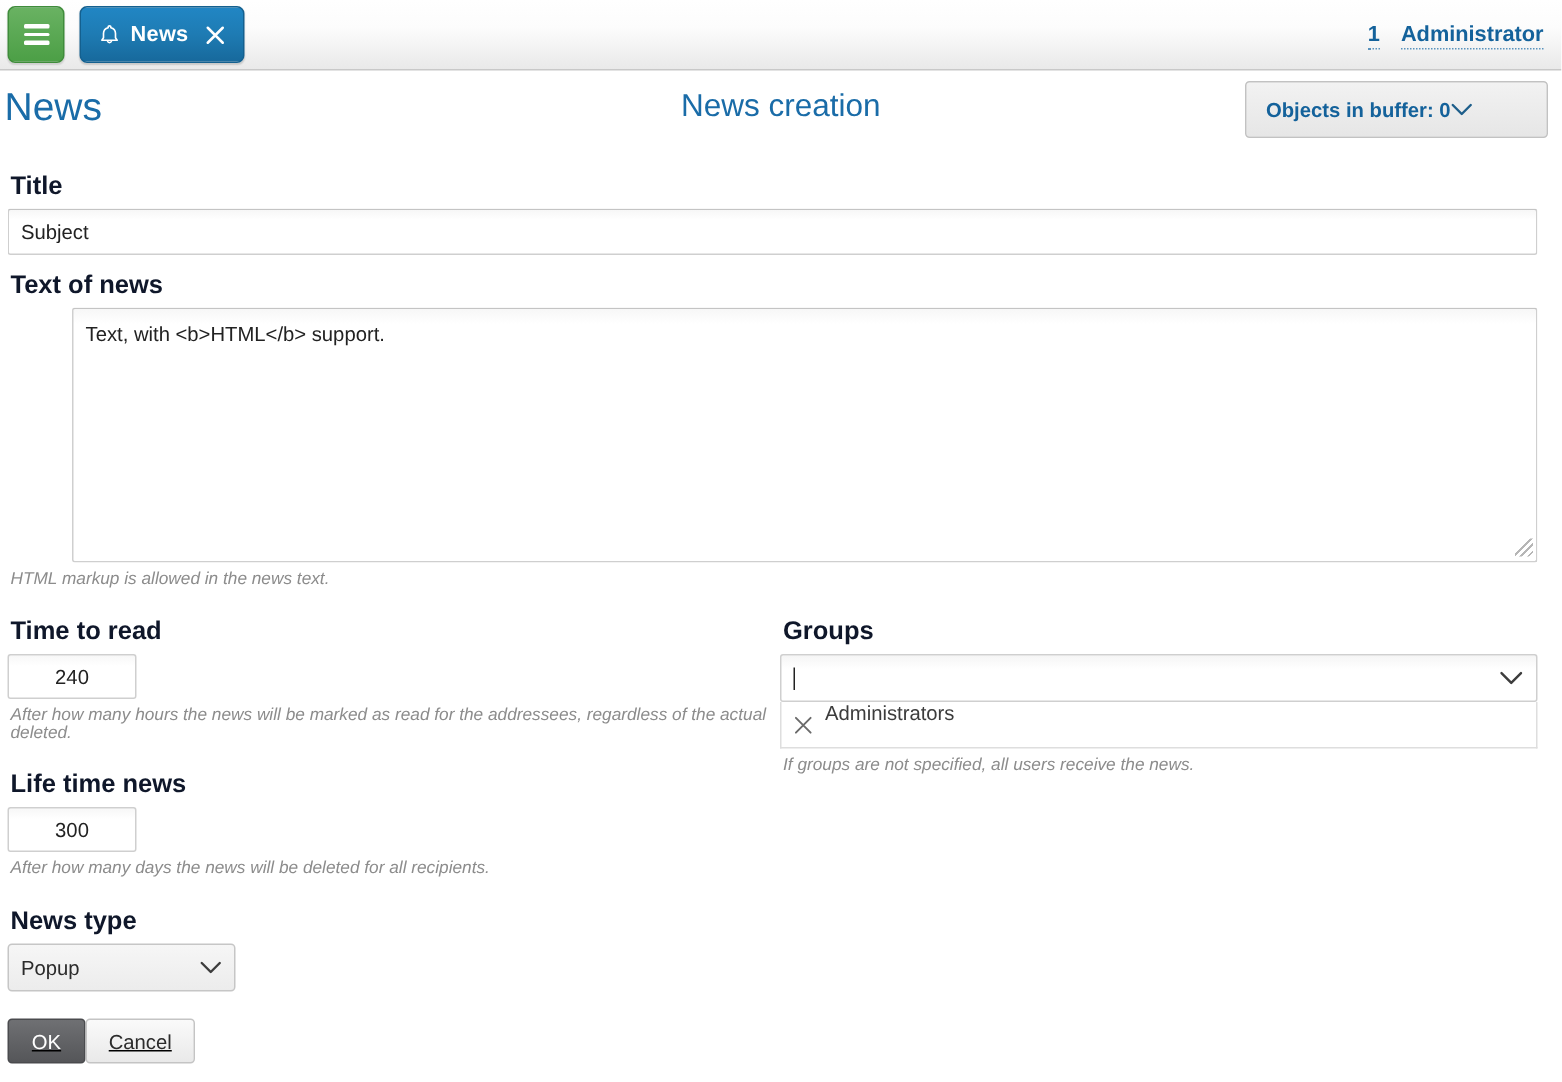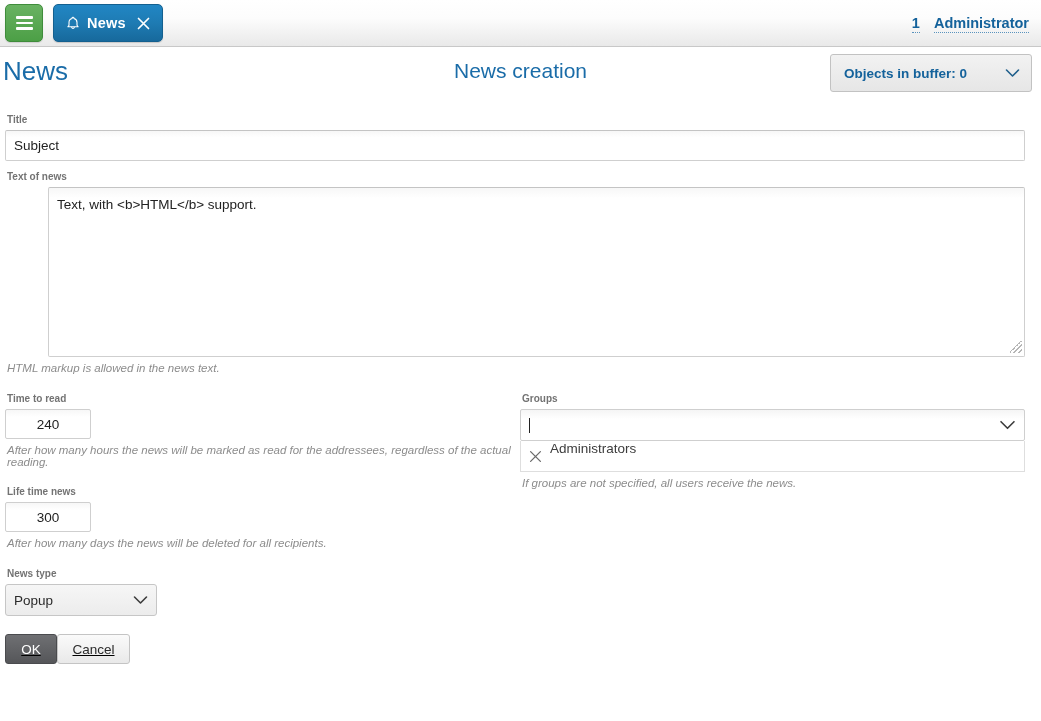--- a/index.html
+++ b/index.html
@@ -82,32 +82,32 @@
     position: absolute; left: 0; right: 0; top: 3px;
     text-align: center;
     font-size: 21px; color: #1a6ca8;
   }
   .buffer-btn {
     position: absolute; right: 9px; top: -2px;
     width: 202px; height: 38px;
     background: linear-gradient(to bottom, #f2f2f2 0%, #e6e6e6 100%);
     border: 1px solid #c2c2c2;
     border-radius: 3px;
-    display: flex; align-items: center; justify-content: space-between;
+    display: flex; align-items: center; justify-content: flex-start;
     padding: 0 11px 0 13px;
     color: #14629b; font-size: 13.5px; font-weight: bold;
     cursor: pointer;
   }
 
   
   .form { padding: 0 16px 0 5px; }
   .flabel {
-    font-size: 10px;
+    font-size: 17px;
     font-weight: bold;
-    color: #737373;
+    color: #0f172a;
     margin: 10px 0 5px 2px;
   }
   .txt-input {
     display: block;
     width: 100%;
     height: 31px;
     border: 1px solid #cfcfcf;
     border-top-color: #c4c4c4;
     border-radius: 2px;
     background: linear-gradient(to bottom, #f7f7f7 0%, #ffffff 22%, #ffffff 100%);
@@ -313,21 +313,21 @@
     <span class="grip"></span>
   </div>
   <div class="hint">HTML markup is allowed in the news text.</div>
 
   <div class="cols">
 
     <div class="col-left">
 
       <div class="flabel" style="margin-top:0">Time to read</div>
       <input class="num-input" type="text" value="240" style="">
-      <div class="hint">After how many hours the news will be marked as read for the addressees, regardless of the actual reading.</div>
+      <div class="hint">After how many hours the news will be marked as read for the addressees, regardless of the actual deleted.</div>
 
       <div class="flabel" style="margin-top:18px">Life time news</div>
       <input class="num-input" type="text" value="300" style="">
       <div class="hint">After how many days the news will be deleted for all recipients.</div>
 
       <div class="flabel" style="margin-top:19px">News type</div>
       <div class="sel-wrap">
         <select class="sel">
           <option>Popup</option>
         </select>

